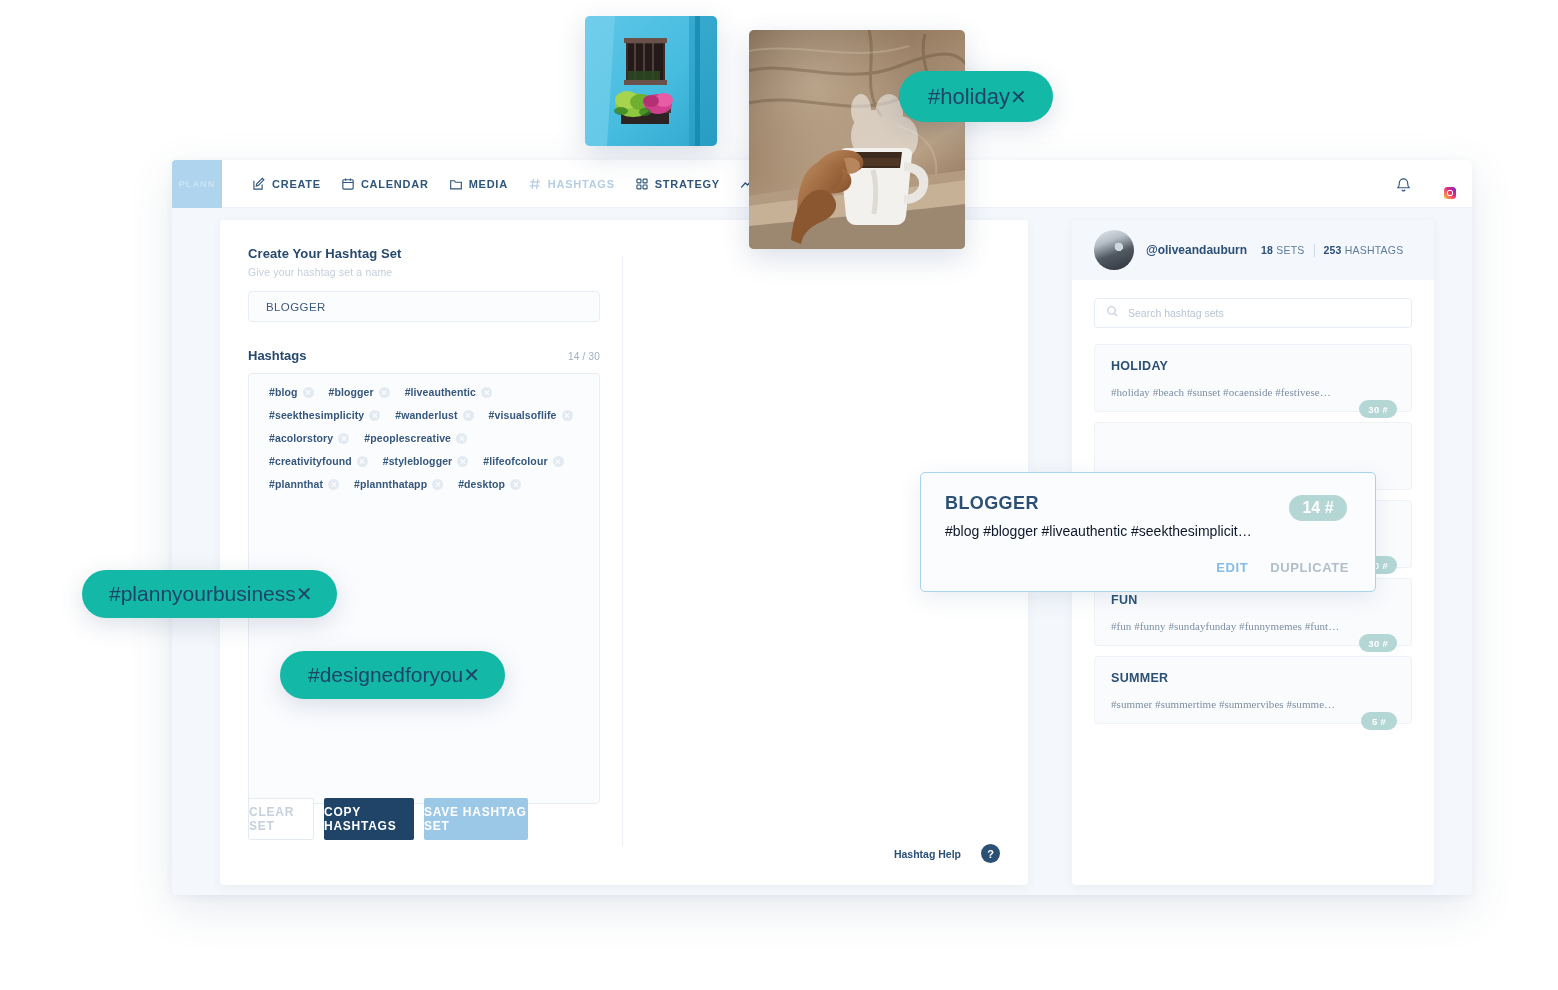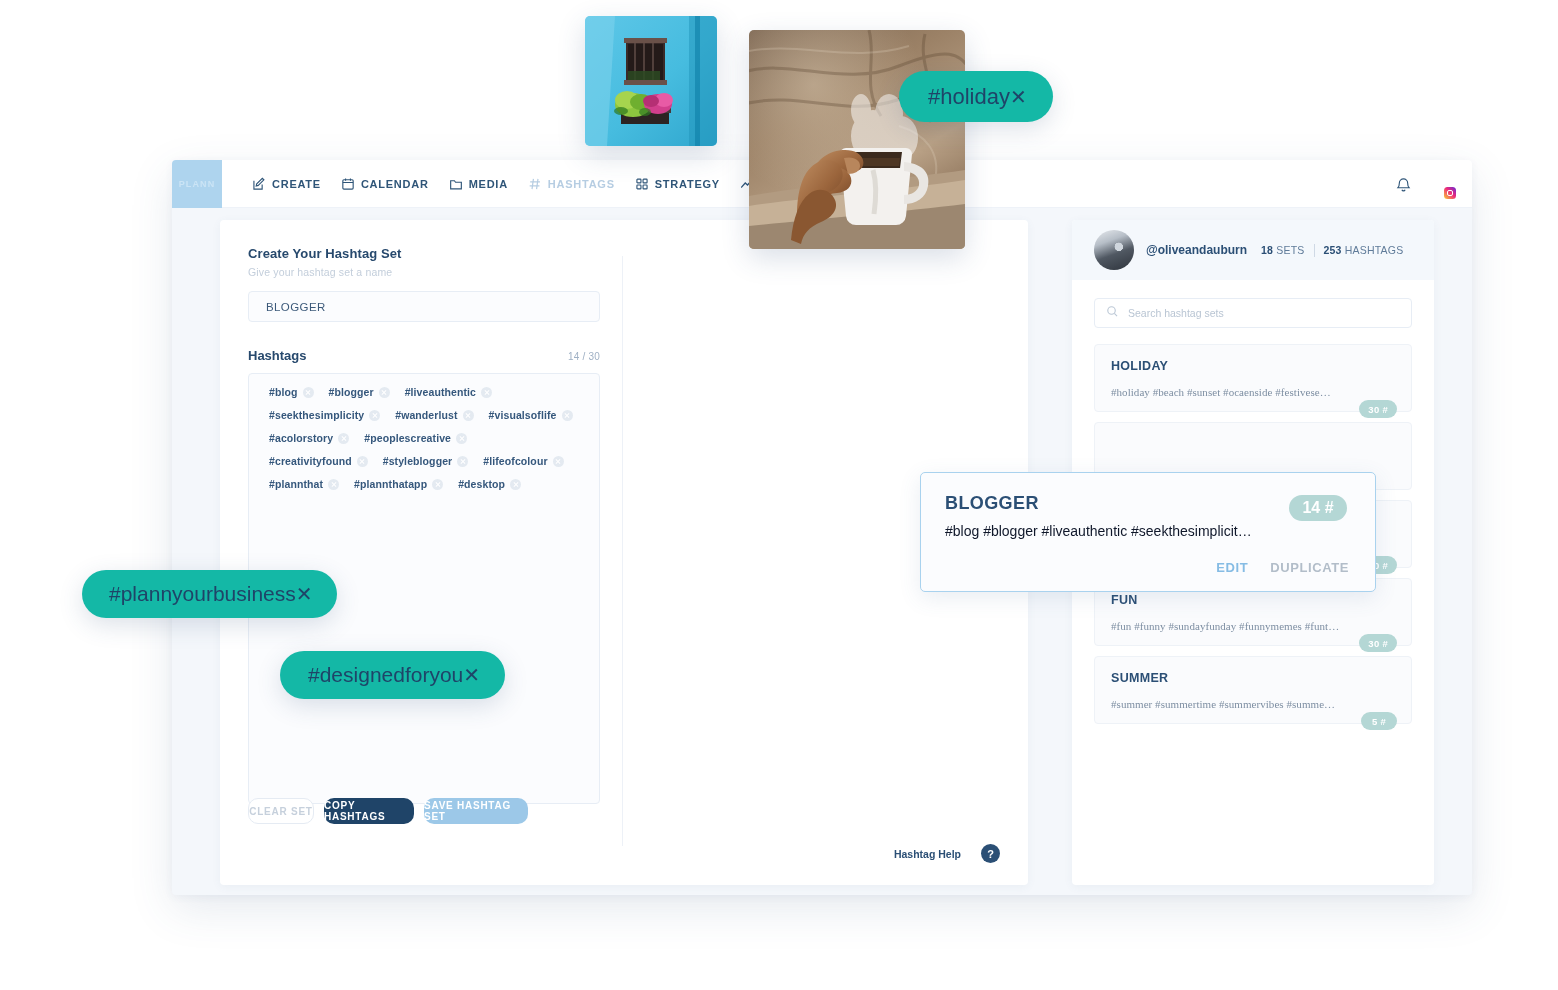--- a/index.html
+++ b/index.html
@@ -105,22 +105,22 @@
   }
   .chip-x::before, .chip-x::after {
     content:""; position:absolute; left:2.6px; top:5px; width:5.8px; height:1px;
     background:#ffffff;
   }
   .chip-x::before { transform: rotate(45deg); }
   .chip-x::after  { transform: rotate(-45deg); }
 
   .btn-row { position: absolute; left: 28px; top: 578px; display: flex; gap: 10px; }
   .btn {
-    height: 26px; border-radius: 10px; display: flex; align-items: center; justify-content: center;
-    font-size: 10px; font-weight: 700; letter-spacing: .75px; cursor: pointer;
+    height: 42px; border-radius: 2px; display: flex; align-items: center; justify-content: center;
+    font-size: 12px; font-weight: 700; letter-spacing: .75px; cursor: pointer;
   }
   .btn-clear { width: 66px; background:#fff; border:1px solid #e5ebf3; color:#c6d0dc; }
   .btn-copy  { width: 90px; background:#1f4468; color:#fff; }
   .btn-save  { width: 104px; background:#9cc8e8; color:#fff; }
 
   .help {
     position: absolute; right: 28px; bottom: 22px;
     display: flex; align-items: center; gap: 20px;
   }
   .help-label { font-size: 10.5px; font-weight: 700; color: #2b4f75; }

